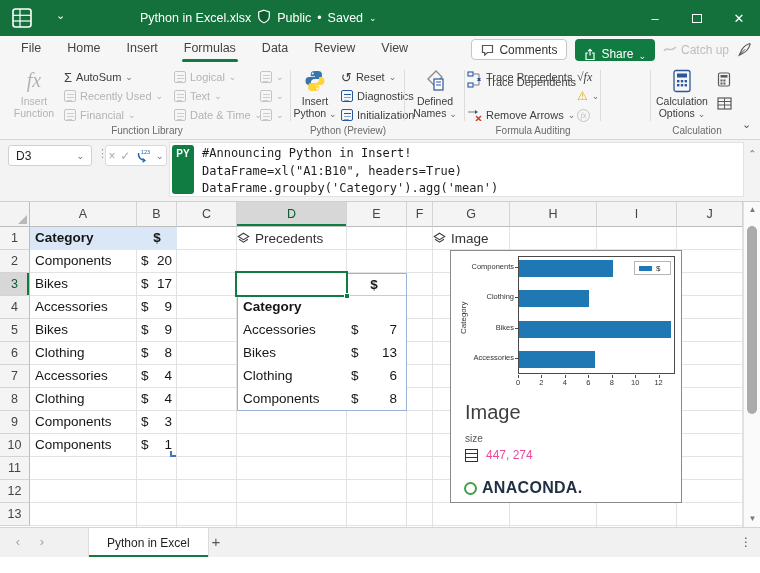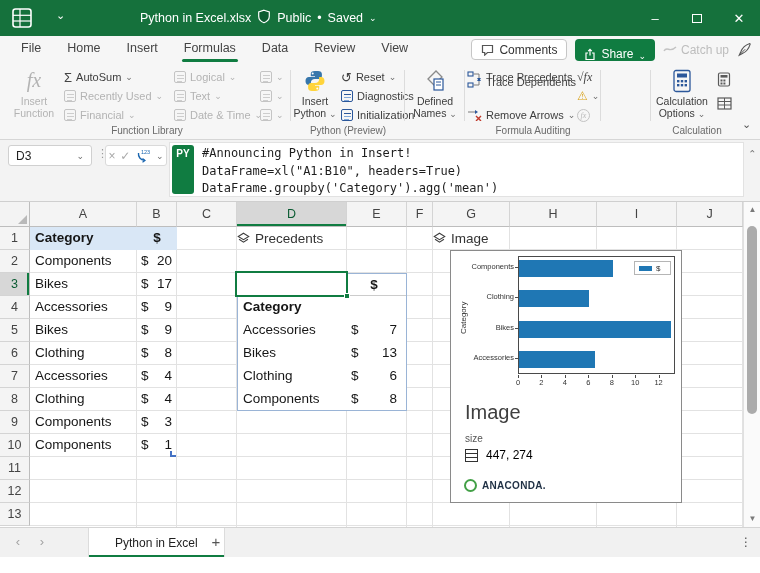--- a/index.html
+++ b/index.html
@@ -110,36 +110,36 @@
   .ytick { position:absolute; left:0; width:63px; text-align:right; font-size:7.5px; color:#333; }
   .ymark { position:absolute; left:64px; width:3px; height:1px; background:#4a4a4a; }
   .xtick { position:absolute; top:127px; width:20px; text-align:center; font-size:7.5px; color:#333; }
   .xmark { position:absolute; top:124px; width:1px; height:3px; background:#4a4a4a; }
   .ylabel { position:absolute; left:8px; top:83px; font-size:8px; color:#333; transform:rotate(-90deg); transform-origin:left top; }
   .legend { position:absolute; left:183px; top:10px; width:37px; height:14px; border:1px solid #b5b5b5; background:#fff;
     display:flex; align-items:center; gap:4px; padding-left:4px; font-size:8px; color:#333; }
   .legend .sw { width:13px; height:5px; background:#1F77B4; }
   .imgtitle { position:absolute; left:14px; top:150px; font-size:20px; color:#3f3f3f; }
   .sizelabel { position:absolute; left:14px; top:182px; font-size:10px; color:#555; }
-  .sizerow { position:absolute; left:14px; top:197px; display:flex; align-items:center; gap:8px; font-size:12px; color:#000000; }
+  .sizerow { position:absolute; left:14px; top:197px; display:flex; align-items:center; gap:8px; font-size:12px; color:#ec4899; }
   .tableico { width:13px; height:13px; border:1.4px solid #333;
     background:linear-gradient(#333,#333) 0 3.5px/13px 1.2px no-repeat, linear-gradient(#333,#333) 0 7.5px/13px 1.2px no-repeat; }
   .brandrow { position:absolute; left:13px; top:228px; display:flex; align-items:center; gap:5px; }
   .ring { width:13px; height:13px; border:2.6px solid #43A047; border-radius:50%; }
-  .brandtext { font-size:10px; font-weight:bold; color:#1F3044; letter-spacing:0.3px; }
+  .brandtext { font-size:16px; font-weight:bold; color:#1F3044; letter-spacing:0.3px; }
 
   
   .vscroll { position:absolute; left:743px; top:0; width:17px; height:325px; background:#fafafa; border-left:1px solid #e0e0e0; }
   .sarr { position:absolute; left:0; width:17px; text-align:center; font-size:8px; color:#7a7a7a; }
   .vthumb { position:absolute; left:3px; top:24px; width:10px; height:188px; background:#ababab; border-radius:5px; }
 
   
   .tabbar { height:30px; background:#f1f1f1; border-top:1px solid #d4d4d4; position:relative; }
   .navarrow { position:absolute; top:6px; font-size:13px; color:#a3a3a3; width:20px; text-align:center; }
-  .sheettab { position:absolute; left:88px; top:0; height:29px; background:#fff; display:flex; align-items:center; padding:0 26px;
+  .sheettab { position:absolute; left:88px; top:0; height:29px; background:#fff; display:flex; align-items:center; padding:0 18px;
     font-size:12px; color:#1f1f1f; border-left:1px solid #dcdcdc; border-right:1px solid #dcdcdc; box-shadow:inset 0 -2px 0 #107C41; }
   .addsheet { position:absolute; left:205px; top:5px; font-size:15px; color:#555; width:22px; text-align:center; }
   .tab-kebab { position:absolute; right:8px; top:7px; color:#555; font-size:12px; }
 
   
   .statusbar { height:16px; background:#f3f3f3; border-top:1px solid #d9d9d9; position:relative; }
   .dispset { position:absolute; right:6px; top:1px; display:flex; align-items:center; gap:4px; font-size:10.5px; color:#3b3b3b; }
 </style>
 </head>
 <body>

